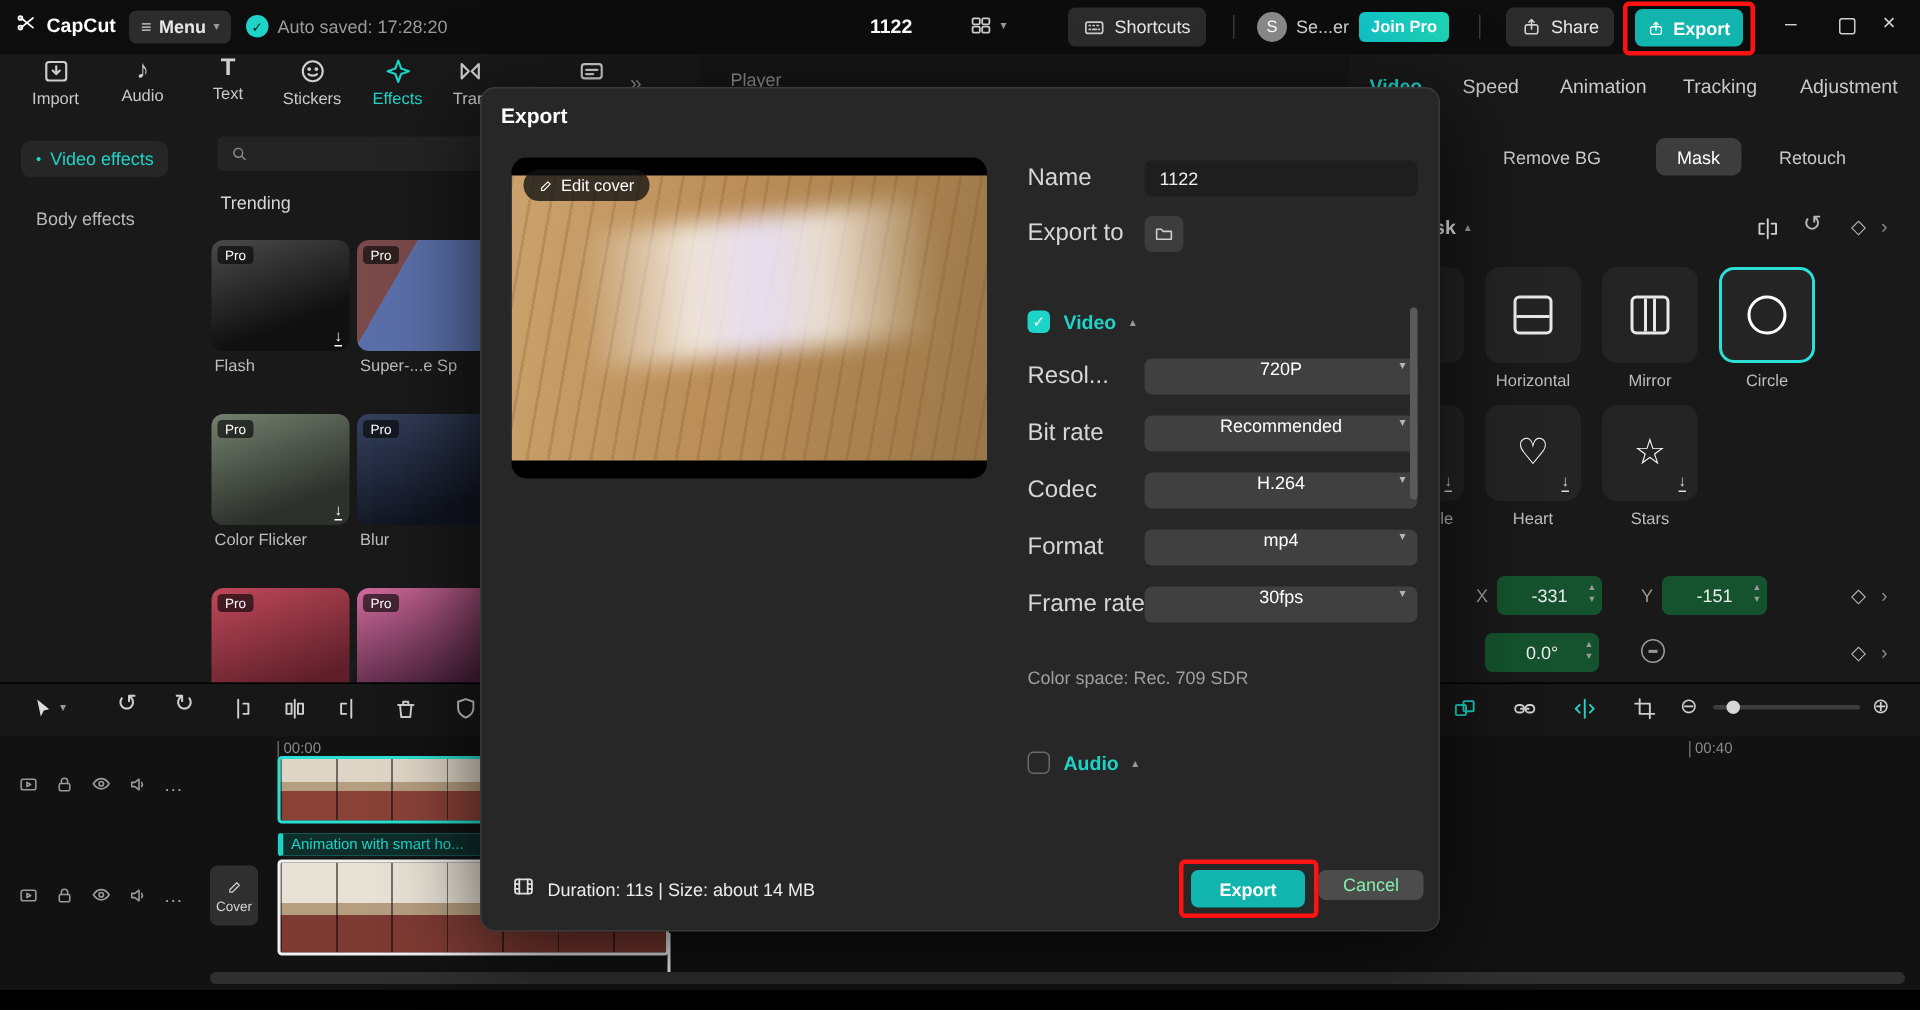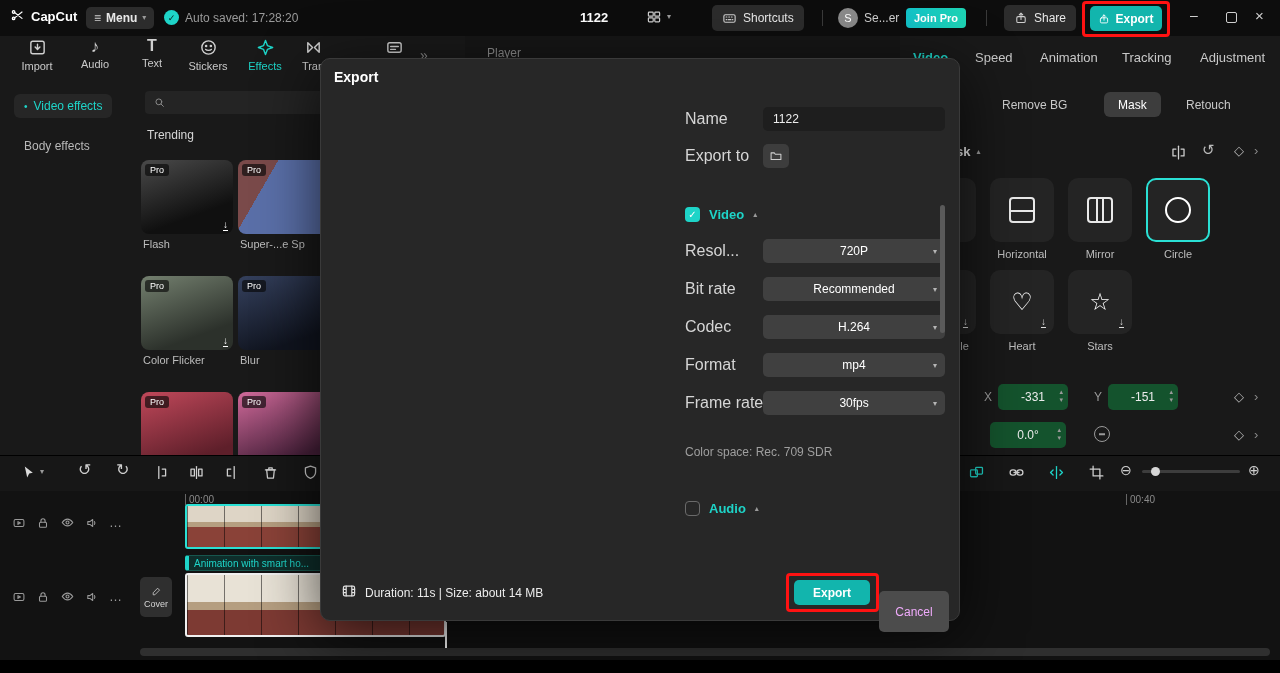--- a/index.html
+++ b/index.html
@@ -40,21 +40,21 @@
   .sq .vline1{position:absolute;top:0;bottom:0;left:34%;width:2px;background:#e8e8e8}
   .sq .vline2{position:absolute;top:0;bottom:0;right:34%;width:2px;background:#e8e8e8}
   .circ{width:26px;height:26px;border:2px solid #fff;border-radius:50%}
   .stepper{position:absolute;height:26px;background:#14532d;border-radius:5px;display:flex;align-items:center;justify-content:center;color:#ececec;font-size:12px}
   .stepper .arr{position:absolute;right:5px;top:4px;display:flex;flex-direction:column;line-height:1;font-size:7px;color:#9a9a9a;gap:1px}
   .thumbs{background-image:repeating-linear-gradient(90deg,rgba(0,0,0,.5) 0 1px,rgba(0,0,0,0) 1px 37px),linear-gradient(180deg,#ded5c6 0 38%,#b59e80 38% 52%,#8a4238 52% 100%)}
   .thumbs2{background-image:repeating-linear-gradient(90deg,rgba(0,0,0,.5) 0 1px,rgba(0,0,0,0) 1px 37px),linear-gradient(180deg,#e8e2d6 0 45%,#b59e80 45% 58%,#7d3a33 58% 100%)}
   .dialog{position:absolute;left:320px;top:58px;width:640px;height:563px;background:#272727;border:1px solid #3a3a3a;border-radius:10px;box-shadow:0 14px 60px rgba(0,0,0,.7)}
   .xrow{position:absolute;left:364px;width:260px;height:24px;display:flex;align-items:center;justify-content:space-between}
   .flabel{font-size:16px;color:#d6d6d6;white-space:nowrap}
-  .dd{width:182px;height:24px;background:#404040;border-radius:5px;position:relative;display:flex;align-items:center;justify-content:center;font-size:12px;color:#fff}
+  .dd{width:182px;height:24px;background:#404040;border-radius:5px;position:relative;display:flex;justify-content:center;font-size:12px;color:#fff}
   .dd .caret{position:absolute;right:8px;font-size:8px;color:#b5b5b5}
   .tf{height:24px;background:#1e1e1e;border-radius:5px;display:flex;align-items:center;padding:0 10px;font-size:12px;color:#eee}
   .cb{width:15px;height:15px;border-radius:4px;display:flex;align-items:center;justify-content:center;font-size:10px;color:#fff}
   .cb.on{background:#1ed4c8}
   .cb.off{border:1.5px solid #6a6a6a}
   .redbox{position:absolute;border:3px solid #ff1212;border-radius:4px}
   .hl-icons{stroke:#cfcfcf;fill:none;stroke-width:1.5;stroke-linecap:round;stroke-linejoin:round}
 </style>
 </head>
 <body>
@@ -474,20 +474,33 @@
       </span>
     <span style="font-size:9px;color:#d6d6d6">Cover</span>
   </div>
   <div class="r" style="left:445px;top:622px;width:2px;height:30px;background:#fff"></div>
   <div class="r" style="left:140px;top:648px;width:1130px;height:8px;background:#2f2f2f;border-radius:4px"></div>
   <div class="r" style="left:0;top:660px;width:1280px;height:13px;background:#000"></div>
 
   <div class="dialog">
     <span class="r" style="left:13px;top:10px;font-size:14px;font-weight:bold;color:#fff">Export</span>
 
+    <div class="r" style="left:20px;top:46px;width:317px;height:214px;background:#000;border-radius:10px;overflow:hidden">
+      <div style="position:absolute;left:0;right:0;top:12px;bottom:12px;background:repeating-linear-gradient(100deg,rgba(120,80,40,.22) 0 2px,rgba(0,0,0,0) 2px 14px),linear-gradient(100deg,#cba26d,#bb8e58 45%,#a9824f 75%,#9a774a)">
+        <span style="position:absolute;left:16%;top:14%;width:72%;height:48%;background:linear-gradient(95deg,rgba(255,255,255,0) 0%,rgba(255,255,255,.75) 30%,rgba(235,228,252,.92) 50%,rgba(255,255,255,.7) 70%,rgba(255,255,255,0) 100%);filter:blur(7px);transform:rotate(-6deg)"></span>
+      </div>
+      <div class="r flex" style="left:8px;top:8px;height:21px;padding:0 10px;background:rgba(18,18,18,.78);border-radius:11px;gap:5px">
+        <span class="ico">
+            <svg width="10" height="10" viewBox="0 0 20 20" class="hl-icons" style="stroke:#fff">
+              <path d="M12.5 4.5l3 3L7 16H4v-3z"></path>
+            </svg>
+          </span>
+        <span style="font-size:11px;color:#fff">Edit cover</span>
+      </div>
+    </div>
 
     <div class="xrow" style="top:48px">
       <span class="flabel">Name</span>
       <div class="tf" style="width:182px">
         <span>1122</span>
       </div>
     </div>
     <div class="xrow" style="top:85px">
       <span class="flabel">Export to</span>
       <div class="flex" style="width:182px;gap:6px">
@@ -554,19 +567,19 @@
     <div class="r" style="left:619px;top:146px;width:5px;height:128px;background:#5a5a5a;border-radius:3px"></div>
 
     <span class="r ico" style="left:20px;top:524px">
       <svg width="16" height="16" viewBox="0 0 20 20" class="hl-icons" style="stroke:#e0e0e0">
           <rect x="3" y="4" width="14" height="12" rx="2"></rect>
           <path d="M6.5 4v12M13.5 4v12M3 8h3.5M3 12h3.5M13.5 8H17M13.5 12H17"></path>
         </svg>
     </span>
     <span class="r" style="left:44px;top:527px;color:#ececec">Duration: 11s | Size: about 14 MB</span>
     <div class="r" style="left:473px;top:521px;width:76px;height:25px;background:#12b5ad;border-radius:5px;display:flex;align-items:center;justify-content:center;font-weight:bold;color:#fff">Export</div>
-    <div class="r" style="left:558px;top:532px;width:70px;height:41px;background:#4c4c4c;border-radius:5px;display:flex;align-items:center;justify-content:center;color:#f0abfc">Cancel</div>
+    <div class="r" style="left:558px;top:521px;width:70px;height:20px;background:#4c4c4c;border-radius:5px;display:flex;align-items:center;justify-content:center;color:#86efac">Cancel</div>
     <div class="redbox" style="left:465px;top:514px;width:93px;height:39px"></div>
   </div>
 
   <div class="redbox" style="left:1082px;top:1px;width:88px;height:36px"></div>
 
 </div>
 
 </body></html>

